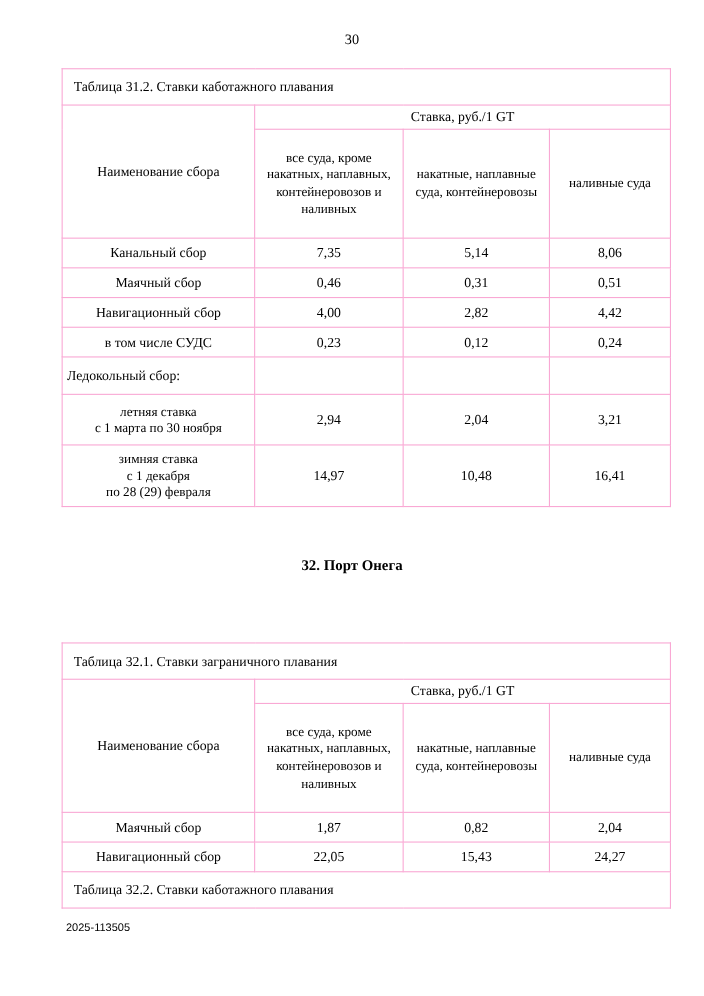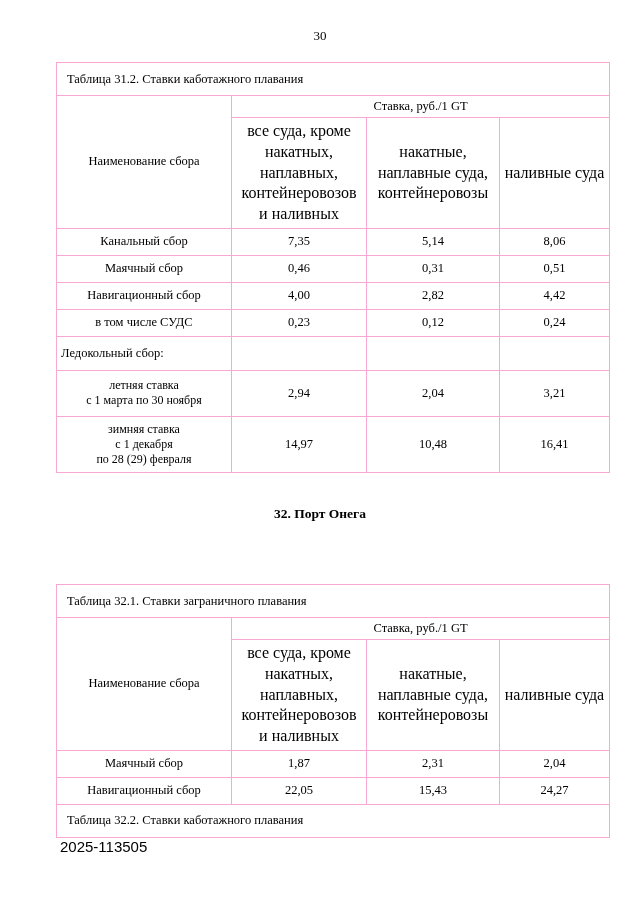--- a/index.html
+++ b/index.html
@@ -49,21 +49,21 @@
   }
   .name-cell {
     text-align: center;
   }
   .name-cell.small {
     font-size: 12px;
     line-height: 1.25;
   }
   .hdr-tall {
     height: 92px;
-    font-size: 16px;
+    font-size: 12px;
     line-height: 1.3;
   }
   .row-h {
     height: 27px;
   }
   .row-h2 {
     height: 46px;
     padding-left: 10px;
   }
   .row-h3 {
@@ -91,21 +91,21 @@
   .table2-wrap {
     position: absolute;
     top: 560px;
     left: 56px;
     margin-top: 24px;
   }
   .footer-code {
     position: absolute;
     top: 838px;
     left: 60px;
-    font-size: 15px;
+    font-size: 10px;
     font-family: "Liberation Sans", sans-serif;
   }
 </style>
 </head>
 <body>
 
 <div class="page">
 
   <div class="page-number">30</div>
 
@@ -203,21 +203,21 @@
           <td colspan="3">Ставка, руб./1 GT</td>
         </tr>
         <tr>
           <td class="hdr-tall">все суда, кроме накатных, наплавных, контейнеровозов и наливных</td>
           <td class="hdr-tall">накатные, наплавные суда, контейнеровозы</td>
           <td class="hdr-tall">наливные суда</td>
         </tr>
         <tr class="row-h">
           <td class="name-cell">Маячный сбор</td>
           <td>1,87</td>
-          <td>2,31</td>
+          <td>0,82</td>
           <td>2,04</td>
         </tr>
         <tr class="row-h">
           <td class="name-cell">Навигационный сбор</td>
           <td>22,05</td>
           <td>15,43</td>
           <td>24,27</td>
         </tr>
         <tr>
           <td class="caption-cell" colspan="4">Таблица 32.2. Ставки каботажного плавания</td>

